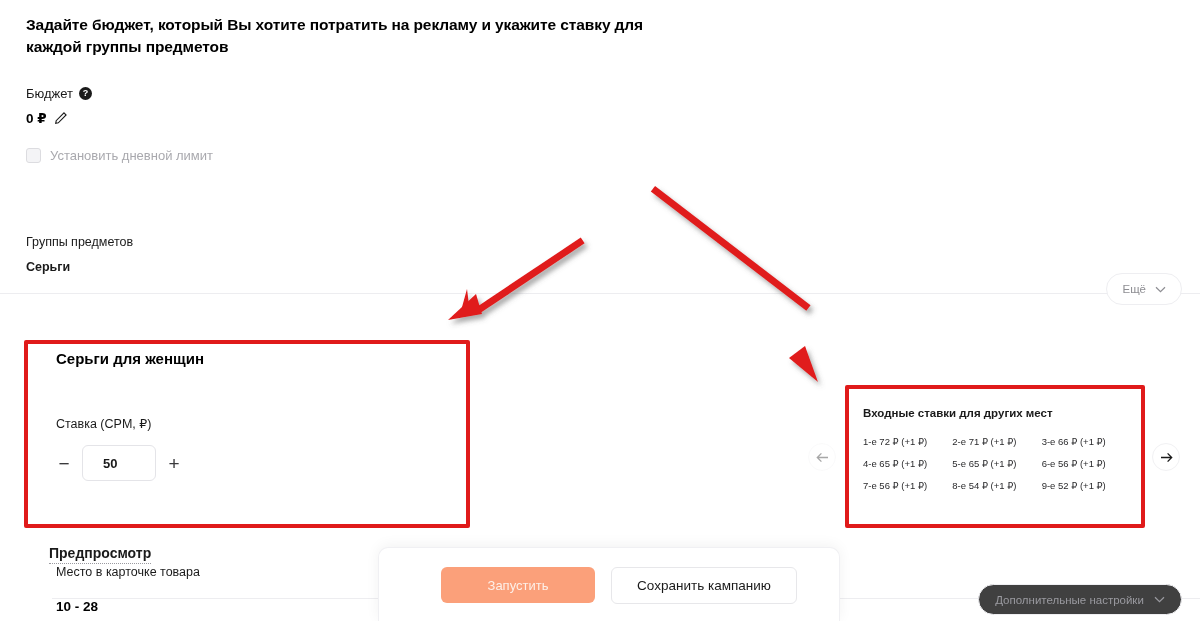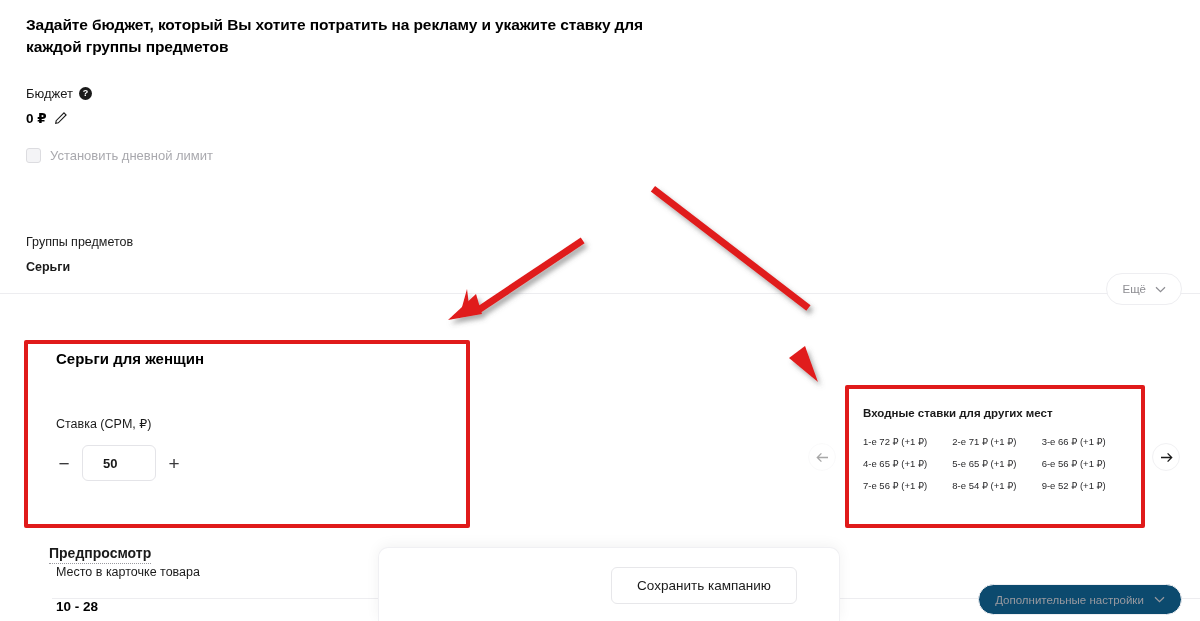--- a/index.html
+++ b/index.html
@@ -273,21 +273,21 @@
 
   
   .extra-pill {
     position: absolute;
     left: 978px;
     top: 584px;
     width: 204px;
     height: 31px;
     border: 1px solid #efeff2;
     border-radius: 16px;
-    background: #0c4a6e;
+    background: #404040;
     display: flex;
     align-items: center;
     justify-content: center;
     gap: 10px;
     font-size: 11.5px;
     color: #9a9aa0;
     cursor: pointer;
   }
 
   
@@ -380,20 +380,21 @@
   <svg width="13" height="11" viewBox="0 0 13 11" fill="none" stroke="#1a1a1a" stroke-width="1.3">
     <path d="M1 5.5 H11.4 M7.6 1.4 L11.7 5.5 L7.6 9.6"></path>
   </svg>
 </div>
 
 <div class="preview-link">Предпросмотр</div>
 
 <div class="divider divider-bottom"></div>
 
 <div class="action-panel">
+  <button class="btn-launch">Запустить</button>
   <button class="btn-save">Сохранить кампанию</button>
 </div>
 
 <div class="extra-pill">
   <span>Дополнительные настройки</span>
   <span class="chev">
     <svg width="11" height="7" viewBox="0 0 11 7" fill="none" stroke="#9a9aa0" stroke-width="1.2">
       <path d="M1 1.2 L5.5 5.6 L10 1.2"></path>
     </svg>
   </span>

